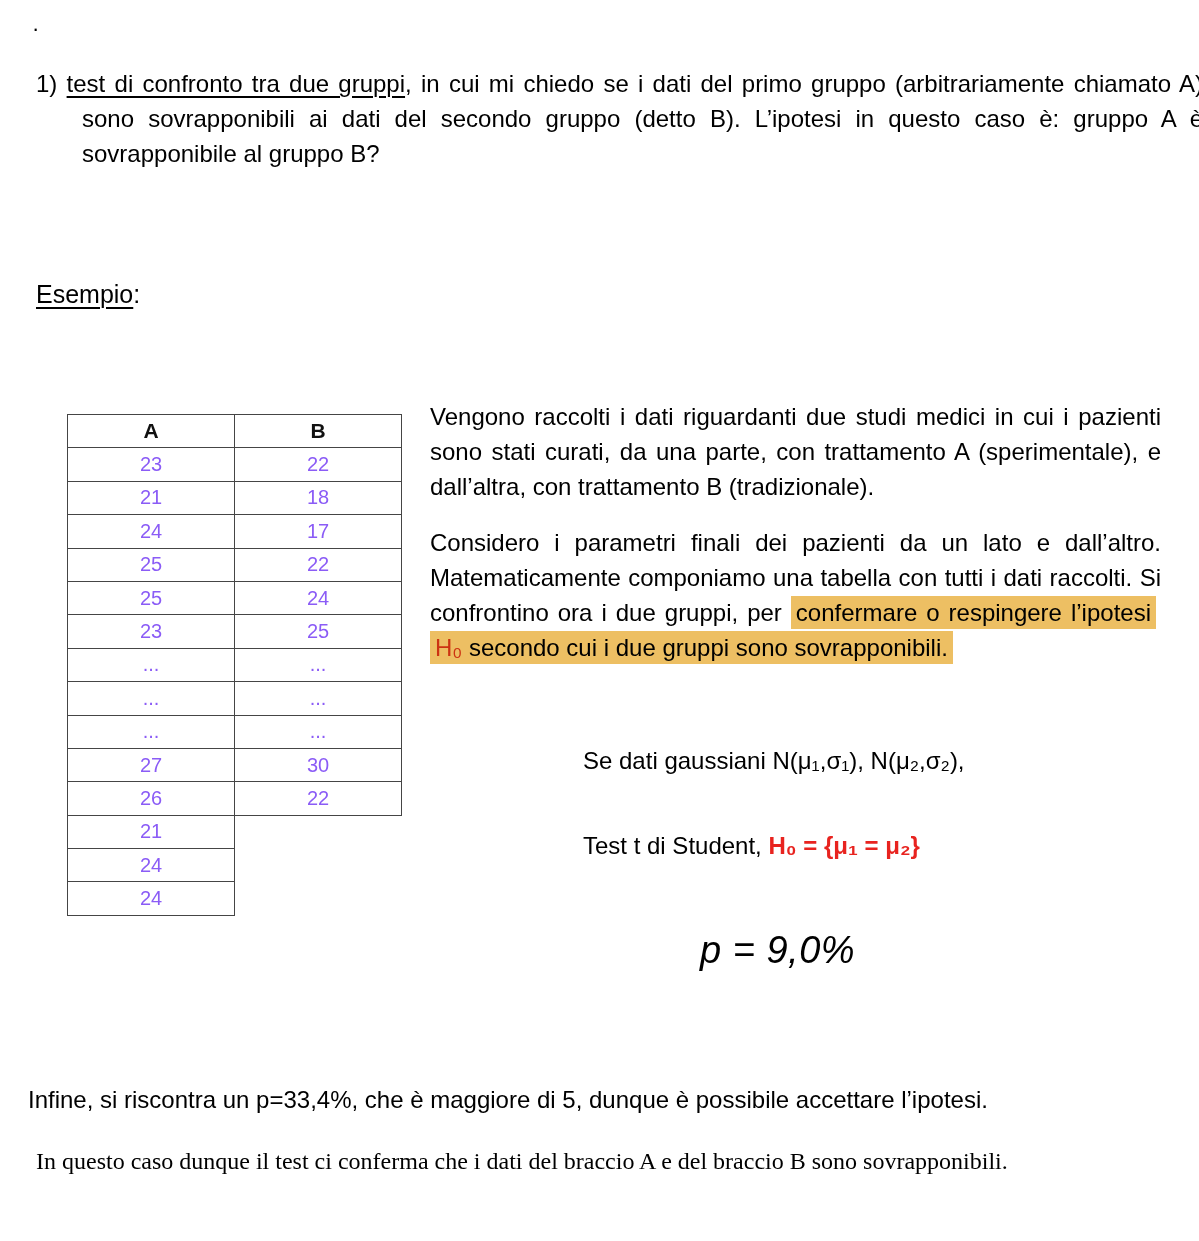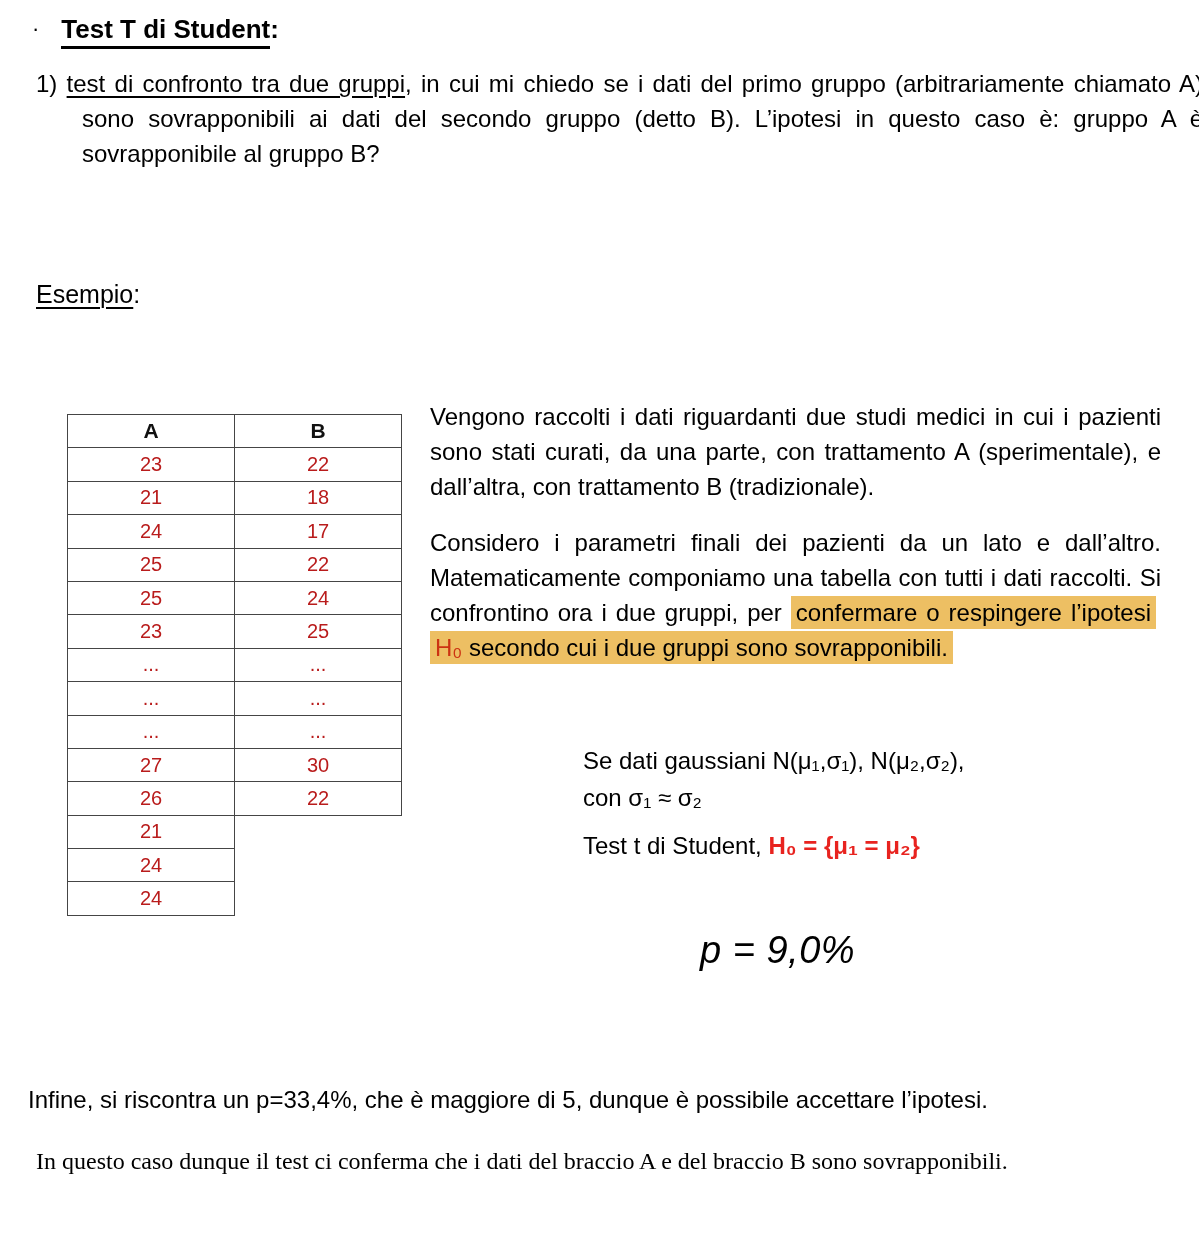--- a/index.html
+++ b/index.html
@@ -78,21 +78,21 @@
     table-layout: fixed;
   }
   .data-table td {
     box-sizing: border-box;
     width: 167px;
     height: 33.4px;
     border: 1px solid #454545;
     text-align: center;
     vertical-align: middle;
     font-size: 20px;
-    color: #b91c1c;
+    color: #8b5cf6;
     padding: 0;
   }
   .data-table td.th {
     font-weight: bold;
     font-size: 21px;
     color: #111;
   }
 
   
   .rp {
@@ -165,21 +165,20 @@
     font-family: Liberation Serif, serif;
   }
 </style>
 </head>
 <body>
 
 <div class="page">
 
   <div class="title-row">
     <span class="bullet">·</span>
-    <h1 class="title"><span class="u-title">Test T di Student</span><span>:</span></h1>
   </div>
 
   <p class="intro"><span>1) </span><span class="u">test di confronto tra due gruppi</span><span>, in cui mi chiedo se i dati del primo gruppo (arbitrariamente chiamato A) sono sovrapponibili ai dati del secondo gruppo (detto B). L’ipotesi in questo caso è: gruppo A è sovrapponibile al gruppo B?</span></p>
 
   <div class="esempio"><span class="u">Esempio</span><span>:</span></div>
 
   <table class="data-table">
     <tbody>
         <tr>
       <td class="th">A</td>
@@ -240,21 +239,20 @@
         </tr>
   </tbody>
     </table>
 
   <p class="rp rp2"><span>Considero i parametri finali dei pazienti da un lato e dall’altro. Matematicamente componiamo una tabella con tutti i dati raccolti. Si confrontino ora i due gruppi, per </span><span class="hl"><span>confermare o respingere l’ipotesi </span><span class="redh">H₀</span><span> secondo cui i due gruppi sono sovrapponibili.</span></span></p>
 
   <p class="rp rp1">Vengono raccolti i dati riguardanti due studi medici in cui i pazienti sono stati curati, da una parte, con trattamento A (sperimentale), e dall’altra, con trattamento B (tradizionale).</p>
 
   <div class="gauss">
     <div>Se dati gaussiani N(μ₁,σ₁), N(μ₂,σ₂),</div>
-    <div>con σ₁ ≈ σ₂</div>
   </div>
 
   <div class="testline"><span>Test t di Student, </span><span class="redf">H₀ = {μ₁ = μ₂}</span></div>
 
   <div class="pvalue">p = 9,0%</div>
 
   <p class="f1">Infine, si riscontra un p=33,4%, che è maggiore di 5, dunque è possibile accettare l’ipotesi.</p>
   <p class="f2">In questo caso dunque il test ci conferma che i dati del braccio A e del braccio B sono sovrapponibili.</p>
 
 </div>

